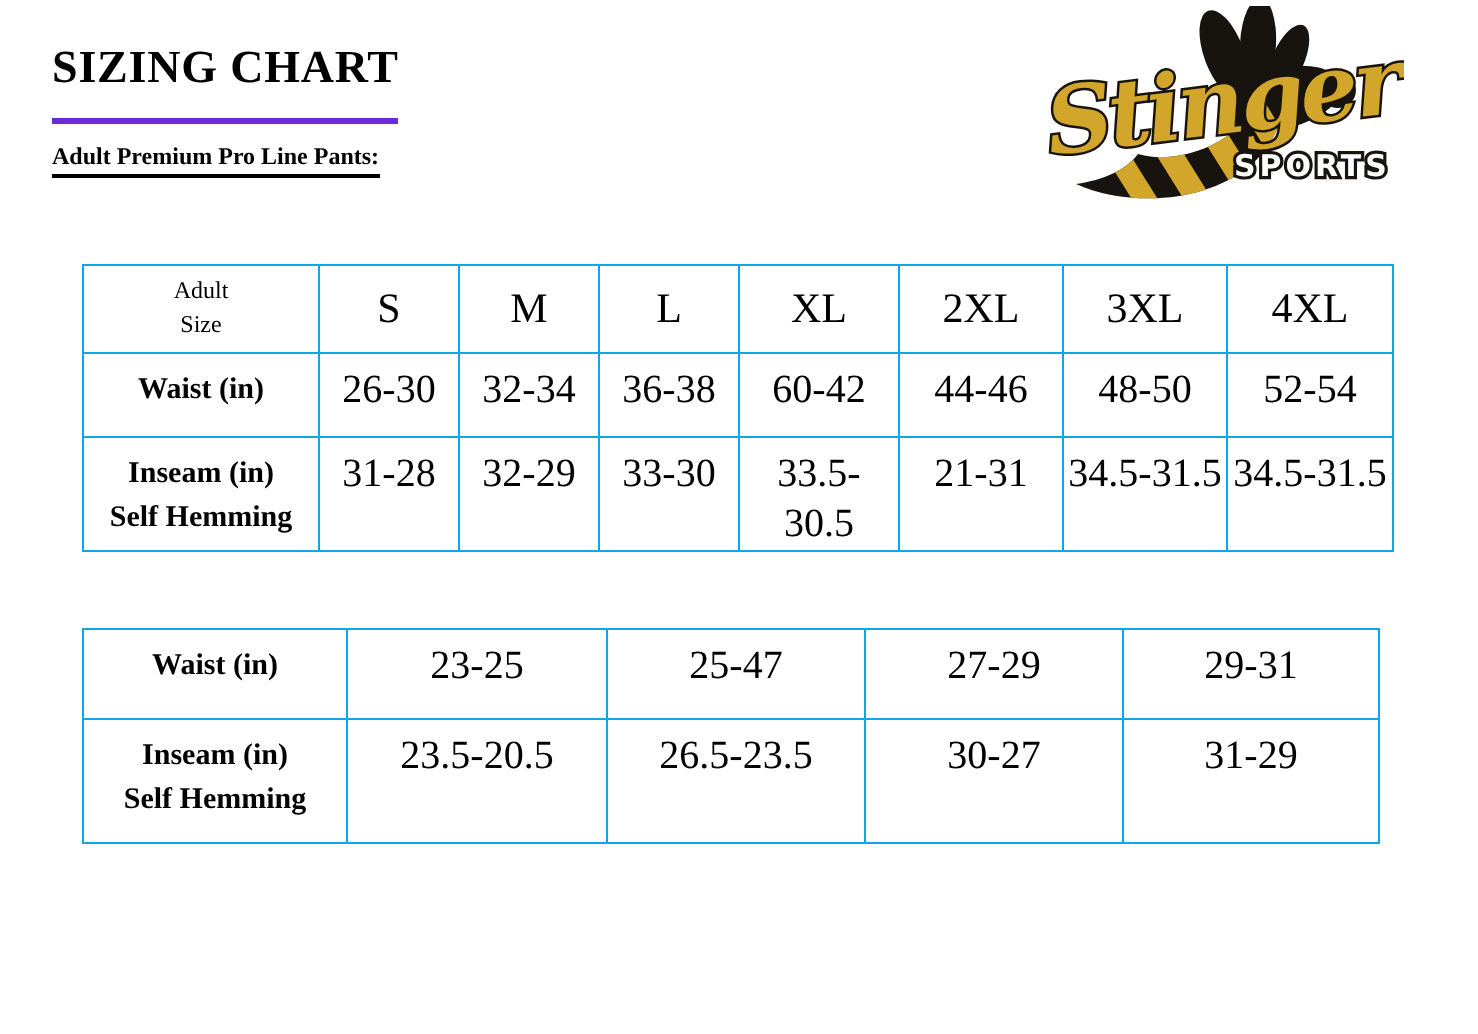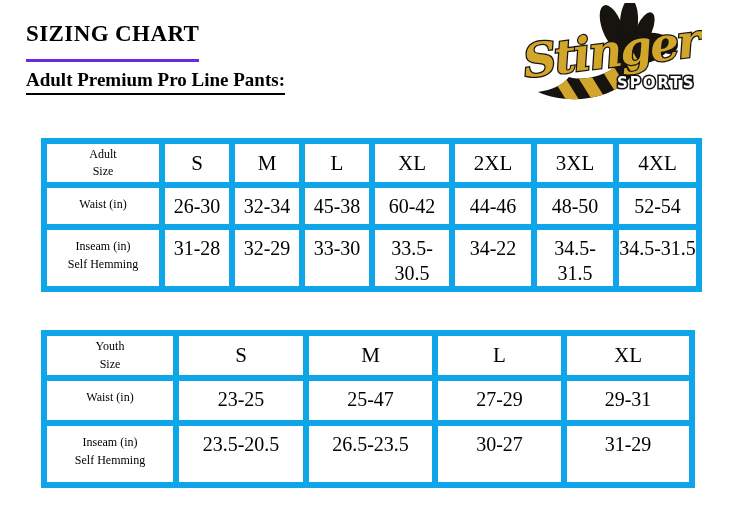--- a/index.html
+++ b/index.html
@@ -20,41 +20,41 @@
     margin: 0;
     font-size: 23px;
     font-weight: bold;
     letter-spacing: 0.4px;
     line-height: 1.1;
     border-bottom: 3px solid #6d28d9;
     padding-bottom: 13px;
   }
   .section-heading {
     display: inline-block;
-    font-size: 19px;
+    font-size: 12px;
     font-weight: bold;
     line-height: 1.2;
     border-bottom: 2px solid #000;
     padding-bottom: 1px;
     margin: 0;
   }
   .heading-adult { display: block; margin-top: 7px; }
   .heading-adult .section-heading { margin: 0; }
   .heading-youth { display: block; margin-top: 47px; }
 
   table.size-table {
     border-collapse: collapse;
     table-layout: fixed;
     margin-left: 15px;
     empty-cells: show;
   }
   .adult-table { margin-top: 43px; }
   .youth-table { margin-top: 38px; }
   .size-table th, .size-table td {
-    border: 6px solid #0ea5e9;
+    border: 1px solid #0ea5e9;
     text-align: center;
     padding: 0;
     overflow: hidden;
   }
   th.label-cell {
     font-weight: normal;
     font-size: 12px;
     line-height: 1.45;
     white-space: pre-line;
     vertical-align: middle;
@@ -74,22 +74,22 @@
     font-size: 20px;
     vertical-align: top;
     padding-top: 6px;
     line-height: 1.25;
   }
   td.data-cell .narrow {
     display: inline-block;
     max-width: 46px; 
   }
   th.row-label-cell {
-    font-weight: normal;
-    font-size: 12px;
+    font-weight: bold;
+    font-size: 15px;
     line-height: 1.5;
     white-space: pre-line;
     vertical-align: top;
     padding-top: 7px;
   }
   
   .adult-table col.c-label { width: 118px; }
   .adult-table col.c-s  { width: 70px; }
   .adult-table col.c-m  { width: 70px; }
   .adult-table col.c-l  { width: 70px; }
@@ -177,59 +177,51 @@
         <th class="size-cell">L</th>
         <th class="size-cell">XL</th>
         <th class="size-cell">2XL</th>
         <th class="size-cell">3XL</th>
         <th class="size-cell">4XL</th>
       </tr>
       <tr class="waist-row">
         <th class="row-label-cell">Waist (in)</th>
         <td class="data-cell">26-30</td>
         <td class="data-cell">32-34</td>
-        <td class="data-cell">45-38</td>
+        <td class="data-cell">36-38</td>
         <td class="data-cell">60-42</td>
         <td class="data-cell">44-46</td>
         <td class="data-cell">48-50</td>
         <td class="data-cell">52-54</td>
       </tr>
       <tr class="inseam-row">
         <th class="row-label-cell">Inseam (in)
 Self Hemming</th>
         <td class="data-cell">31-28</td>
         <td class="data-cell">32-29</td>
         <td class="data-cell">33-30</td>
         <td class="data-cell"><span class="narrow">33.5-30.5</span></td>
-        <td class="data-cell">34-22</td>
+        <td class="data-cell">21-31</td>
         <td class="data-cell">34.5-31.5</td>
         <td class="data-cell">34.5-31.5</td>
       </tr>
     </tbody>
       </table>
 
 
     
     <table class="size-table youth-table">
       <colgroup>
         <col class="c-label">
           <col class="c-s">
           <col class="c-m">
           <col class="c-l">
           <col class="c-xl">
       </colgroup>
       <tbody>
-          <tr class="header-row">
-        <th class="label-cell">Youth
-Size</th>
-        <th class="size-cell">S</th>
-        <th class="size-cell">M</th>
-        <th class="size-cell">L</th>
-        <th class="size-cell">XL</th>
-      </tr>
       <tr class="waist-row">
         <th class="row-label-cell">Waist (in)</th>
         <td class="data-cell">23-25</td>
         <td class="data-cell">25-47</td>
         <td class="data-cell">27-29</td>
         <td class="data-cell">29-31</td>
       </tr>
       <tr class="inseam-row">
         <th class="row-label-cell">Inseam (in)
 Self Hemming</th>

